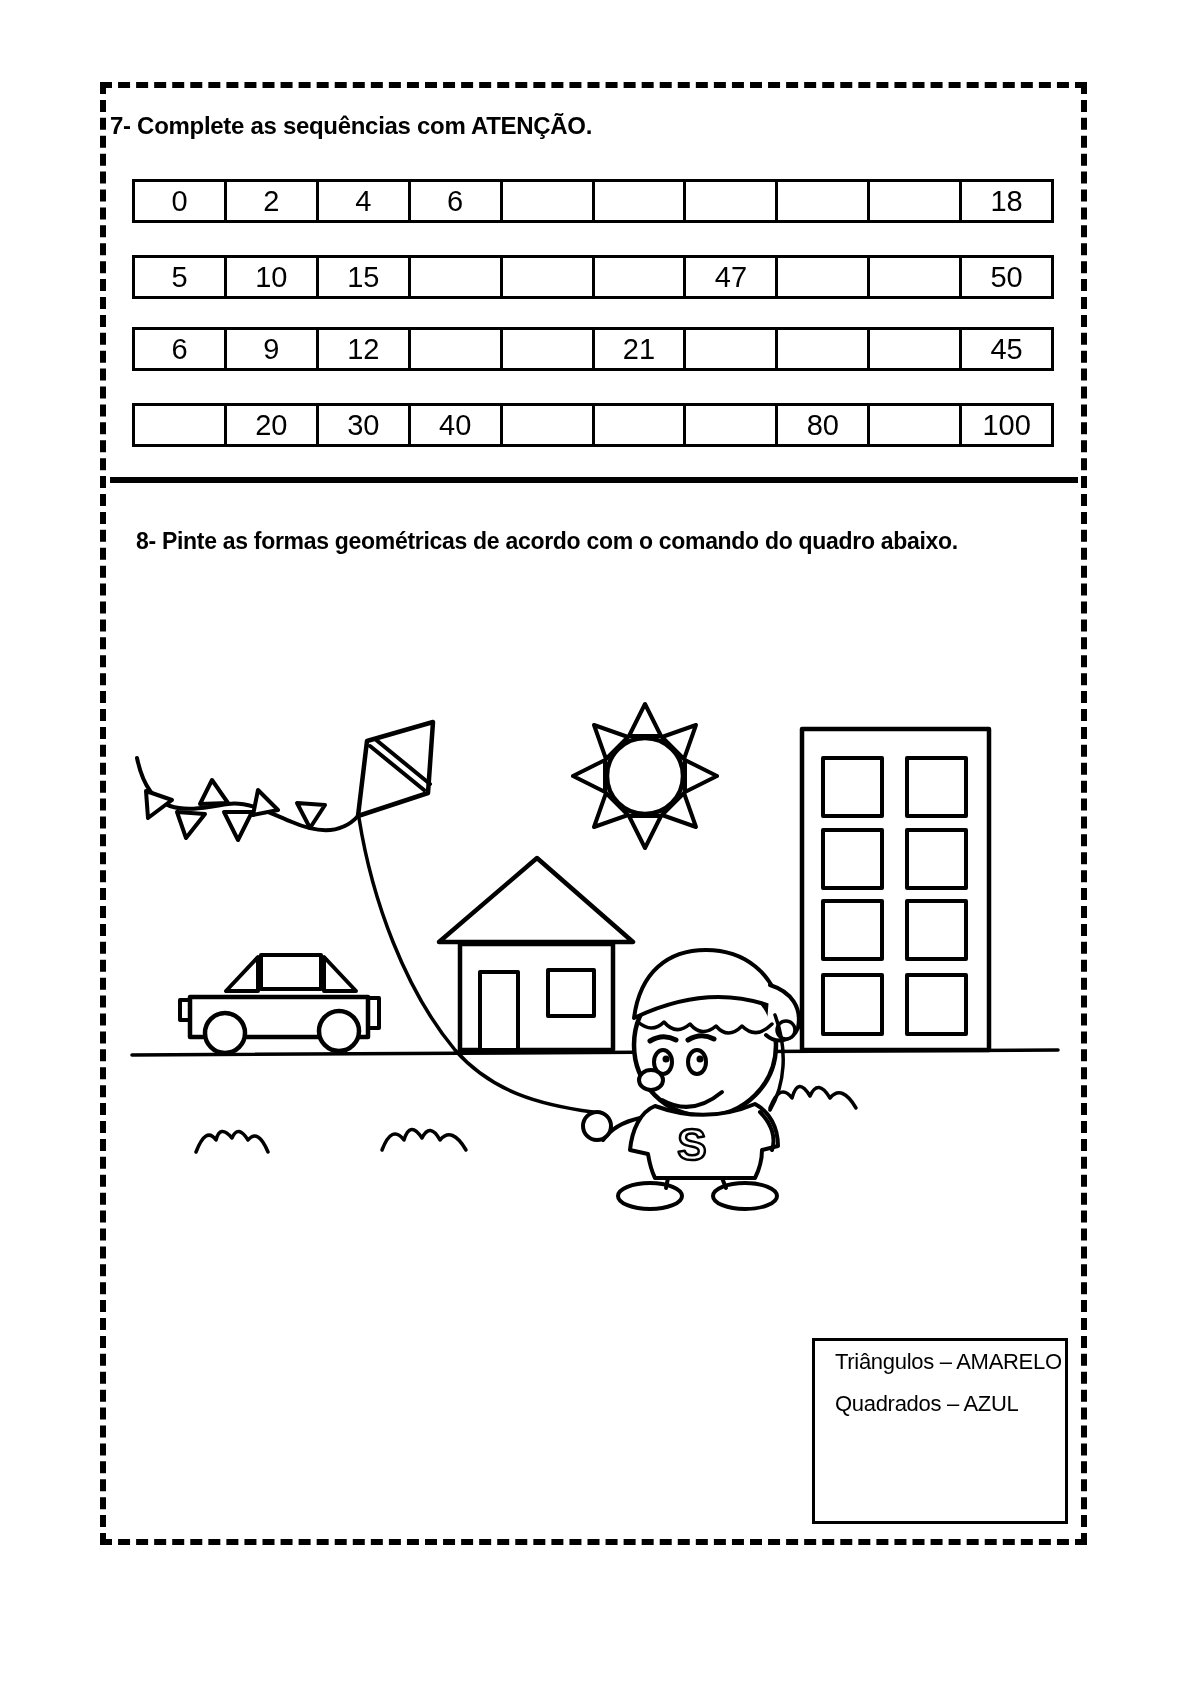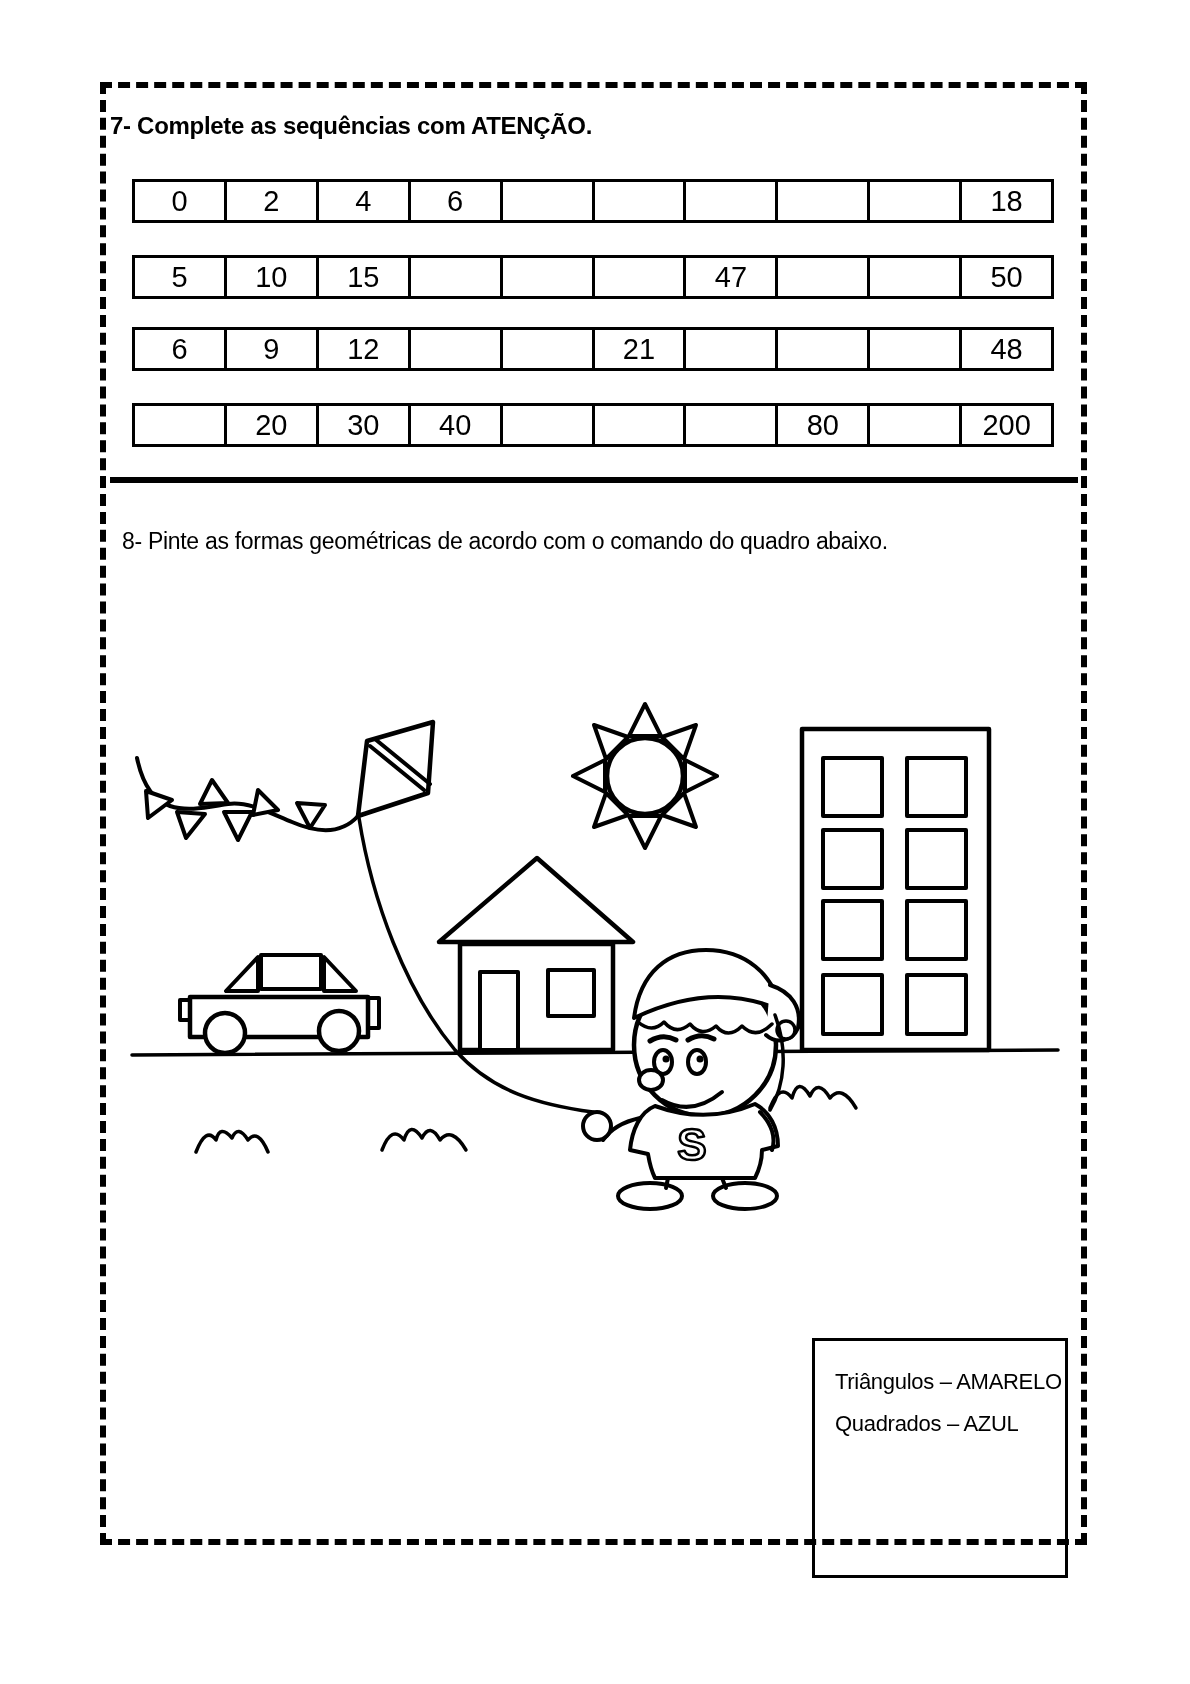--- a/index.html
+++ b/index.html
@@ -10,36 +10,36 @@
     position:relative; overflow:hidden;
   }
   .abs { position:absolute; }
 
   .page-border {
     left:100px; top:82px; width:975px; height:1451px;
     border:6px dashed #000;
   }
 
   .title7 { left:110px; top:112px; font-size:24px; letter-spacing:-0.3px; font-weight:700; }
-  .title8 { left:122px; top:528px; font-size:23px; letter-spacing:-0.3px; font-weight:400; }
+  .title8 { left:136px; top:528px; font-size:23px; letter-spacing:-0.3px; font-weight:700; }
 
   .seq-row { left:132px; width:922px; height:44px; display:flex; }
   .cell {
     flex:1; border:3px solid #000; margin-left:-3px; box-sizing:border-box;
     display:flex; align-items:center; justify-content:center;
     font-size:29px; font-weight:500;
   }
   .cell:first-child { margin-left:0; }
 
   .divider { left:110px; top:477px; width:968px; height:6px; background:#000; }
 
   .legend {
-    left:812px; top:1338px; width:256px; height:240px;
+    left:812px; top:1338px; width:256px; height:186px;
     border:3px solid #000; box-sizing:border-box;
-    padding:20px 0 0 20px;
+    padding:0 0 0 20px;
   }
   .legend-item { font-size:22px; line-height:42px; white-space:nowrap; letter-spacing:-0.3px; }
 
   svg.scene { position:absolute; left:0; top:0; }
   svg.scene * { vector-effect:none; }
 </style>
 </head>
 <body>
 
 <div class="abs page-border"></div>
@@ -75,34 +75,34 @@
 <div class="abs seq-row" style="top:327px;">
   <div class="cell">6</div>
   <div class="cell">9</div>
   <div class="cell">12</div>
   <div class="cell"></div>
   <div class="cell"></div>
   <div class="cell">21</div>
   <div class="cell"></div>
   <div class="cell"></div>
   <div class="cell"></div>
-  <div class="cell">48</div>
+  <div class="cell">45</div>
 </div>
 
 <div class="abs seq-row" style="top:403px;">
   <div class="cell"></div>
   <div class="cell">20</div>
   <div class="cell">30</div>
   <div class="cell">40</div>
   <div class="cell"></div>
   <div class="cell"></div>
   <div class="cell"></div>
   <div class="cell">80</div>
   <div class="cell"></div>
-  <div class="cell">200</div>
+  <div class="cell">100</div>
 </div>
 
 <div class="abs divider"></div>
 
 <div class="abs title8">8- Pinte as formas geométricas de acordo com o comando do quadro abaixo.</div>
 
 <svg class="scene" width="1190" height="1684" viewBox="0 0 1190 1684" fill="none" stroke="#000" stroke-width="4" stroke-linecap="round" stroke-linejoin="round">
 
   <g>
     <rect x="802" y="729" width="187" height="321" fill="#fff" stroke-width="4.5"></rect>

